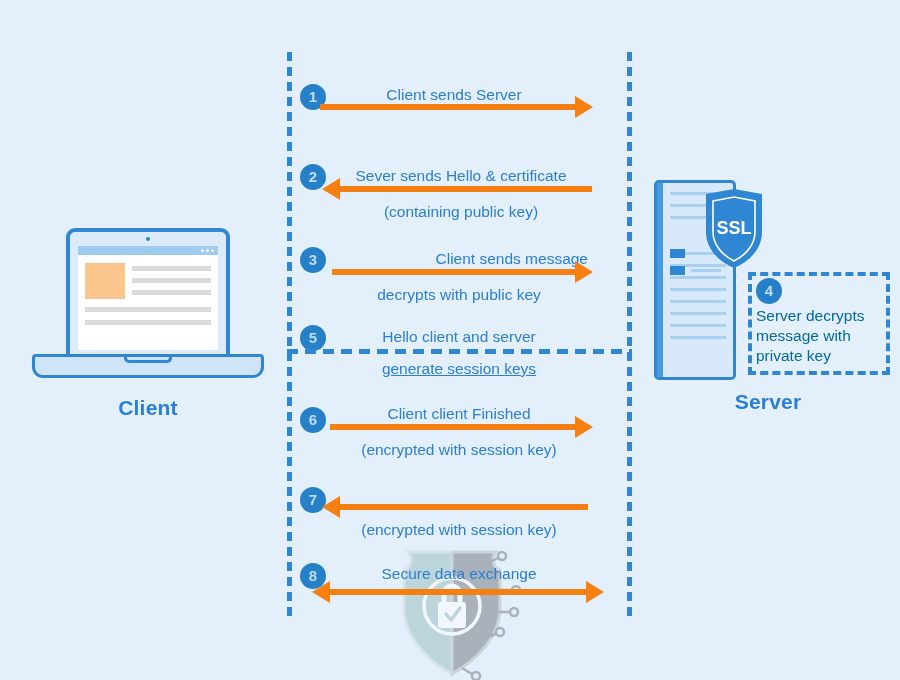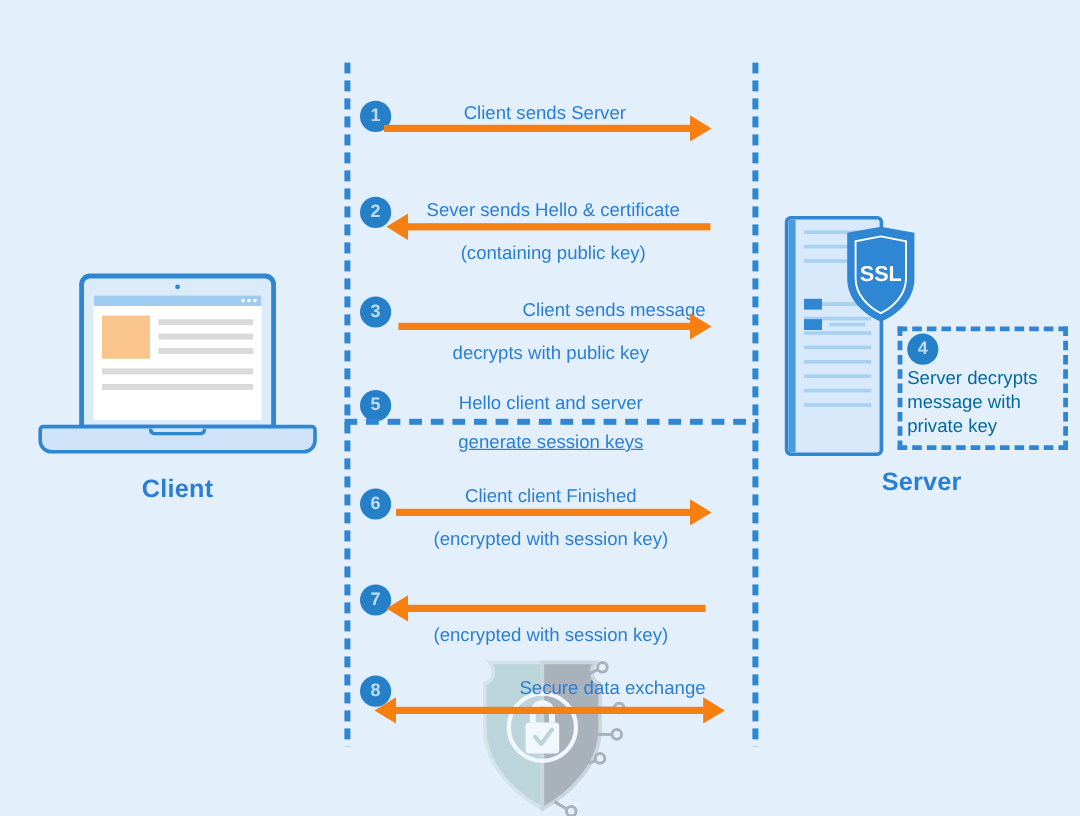--- a/index.html
+++ b/index.html
@@ -418,18 +418,18 @@
           <circle cx="128" cy="70" r="4" fill="#e3effb"></circle>
         <path d="M98 96 L110 92"></path>
           <circle cx="114" cy="90" r="4" fill="#e3effb"></circle>
         <path d="M76 126 L86 132"></path>
           <circle cx="90" cy="134" r="4" fill="#e3effb"></circle>
       </g>
     </svg>
   </div>
 
   <div class="badge" style="left:300px; top:563px;">8</div>
-  <div class="msg-label top" style="left:330px; top:565px; width:258px;text-align:right;">Secure data exchange</div>
+  <div class="msg-label top" style="left:330px; top:565px; width:258px;">Secure data exchange</div>
   <div class="arrow-shaft" style="left:330px; top:589px; width:256px;"></div>
   <div class="arrow-head left" style="left:312px; top:581px;"></div>
   <div class="arrow-head right" style="left:586px; top:581px;"></div>
 
 </div>
 
 </body></html>

